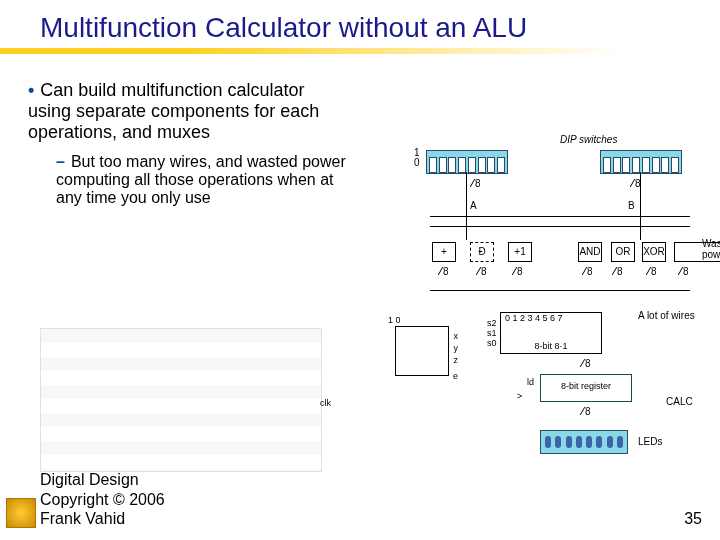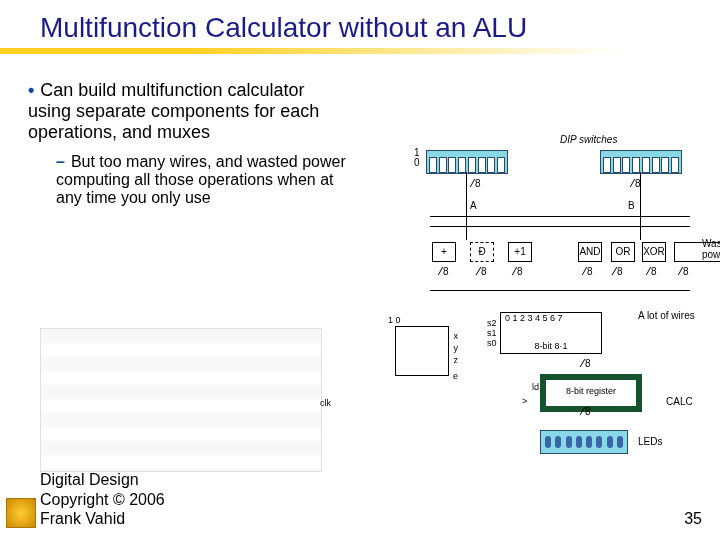--- a/index.html
+++ b/index.html
@@ -97,21 +97,21 @@
   .ctrl{
     position:absolute; left:6px; top:176px; width:52px; height:48px;
     border:1px solid #000; background:#fff;margin-left:19px;
   }
   .ctrl .io{position:absolute; font-size:9px;}
   .ctrl .x{right:-10px;top:4px;} .ctrl .y{right:-10px;top:16px;} .ctrl .z{right:-10px;top:28px;}
   .ctrl .e{right:-10px;top:44px;}
   .ctrl10{position:absolute;left:-8px;top:-12px;font-size:9px;}
   .reg{
     position:absolute; left:170px; top:224px; width:90px; height:26px;
-    border:6px solid #14532d; background:#fff; font-size:9px; text-align:center;
+    border:1px solid #14532d; background:#fff; font-size:9px; text-align:center;
   }
   .reg .ld{position:absolute;left:-14px;top:2px;}
   .reg .clk{position:absolute;left:-24px;bottom:0;}
   .clktxt{position:absolute;left:-50px;top:248px;font-size:9px;}
   .calc{position:absolute;left:296px;top:246px;font-size:10px;}
   .bus8out{position:absolute;left:212px;top:256px;}
   .bus8out2{position:absolute;left:212px;top:208px;}
   .leds{
     position:absolute; left:170px; top:280px; width:86px; height:22px;
     background:#88d8e8; border:1px solid #2a4a6a;

